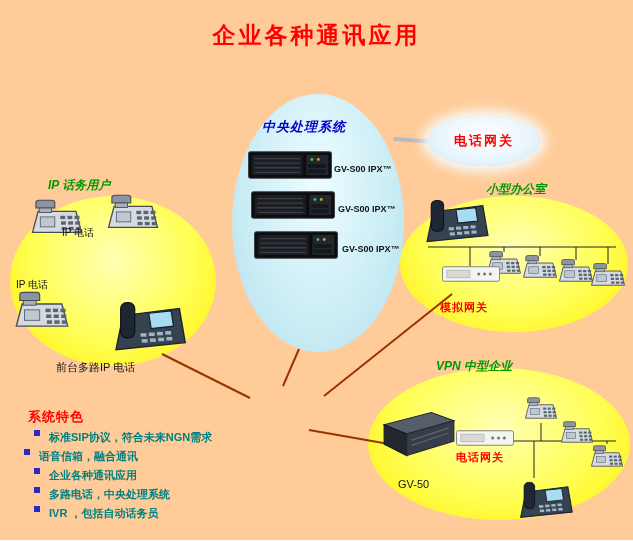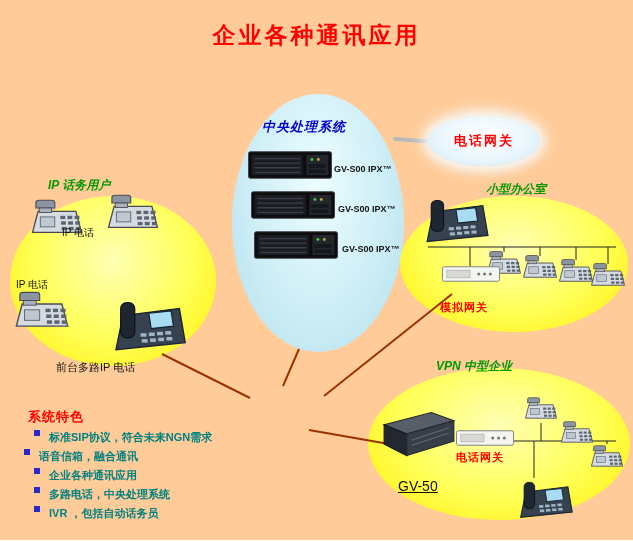--- a/index.html
+++ b/index.html
@@ -209,21 +209,21 @@
     </svg>
   <svg class="icon" preserveAspectRatio="none" style="left:442px;top:266px;width:58px;height:16px;">
       <use href="#sym-gateway"></use>
     </svg>
   <div class="lbl lbl-red" style="left:440px;top:300px;">模拟网关</div>
 
   <div class="lbl lbl-green" style="left:436px;top:358px;">VPN 中型企业</div>
   <svg class="icon" preserveAspectRatio="none" style="left:380px;top:406px;width:78px;height:54px;">
       <use href="#sym-gv50"></use>
     </svg>
-  <div class="lbl lbl-black" style="left:398px;top:478px;font-size:14px;text-decoration:underline;">GV-50</div>
+  <div class="lbl lbl-black" style="left:398px;top:478px;font-size:11px;">GV-50</div>
   <svg class="icon" preserveAspectRatio="none" style="left:456px;top:430px;width:58px;height:16px;">
       <use href="#sym-gateway"></use>
     </svg>
   <div class="lbl lbl-red" style="left:456px;top:450px;">电话网关</div>
   <svg class="icon" preserveAspectRatio="none" style="left:524px;top:396px;width:34px;height:26px;">
       <use href="#sym-phone"></use>
     </svg>
   <svg class="icon" preserveAspectRatio="none" style="left:560px;top:420px;width:34px;height:26px;">
       <use href="#sym-phone"></use>
     </svg>

